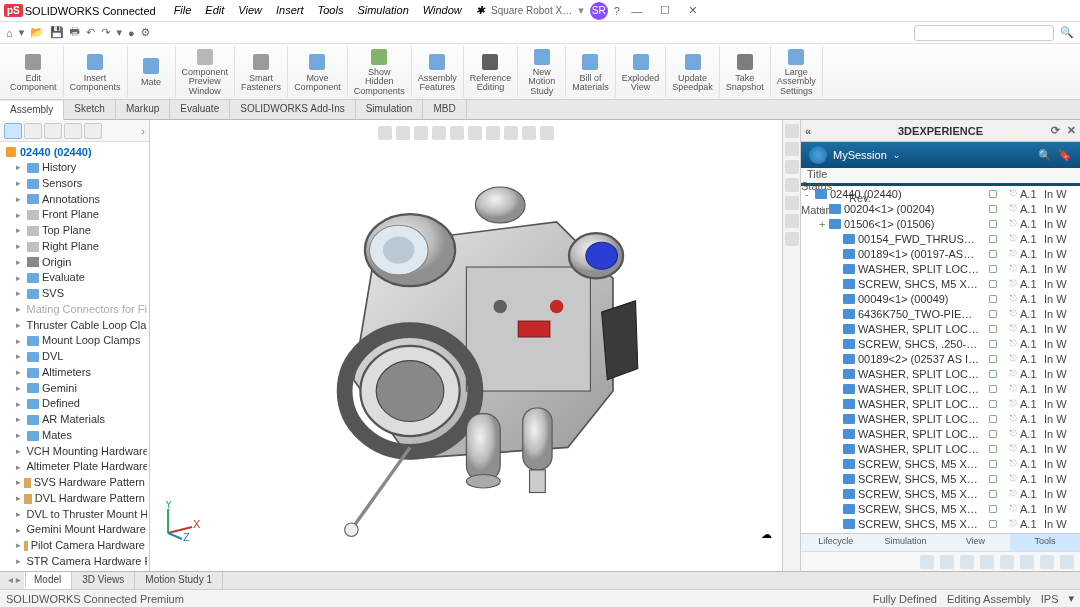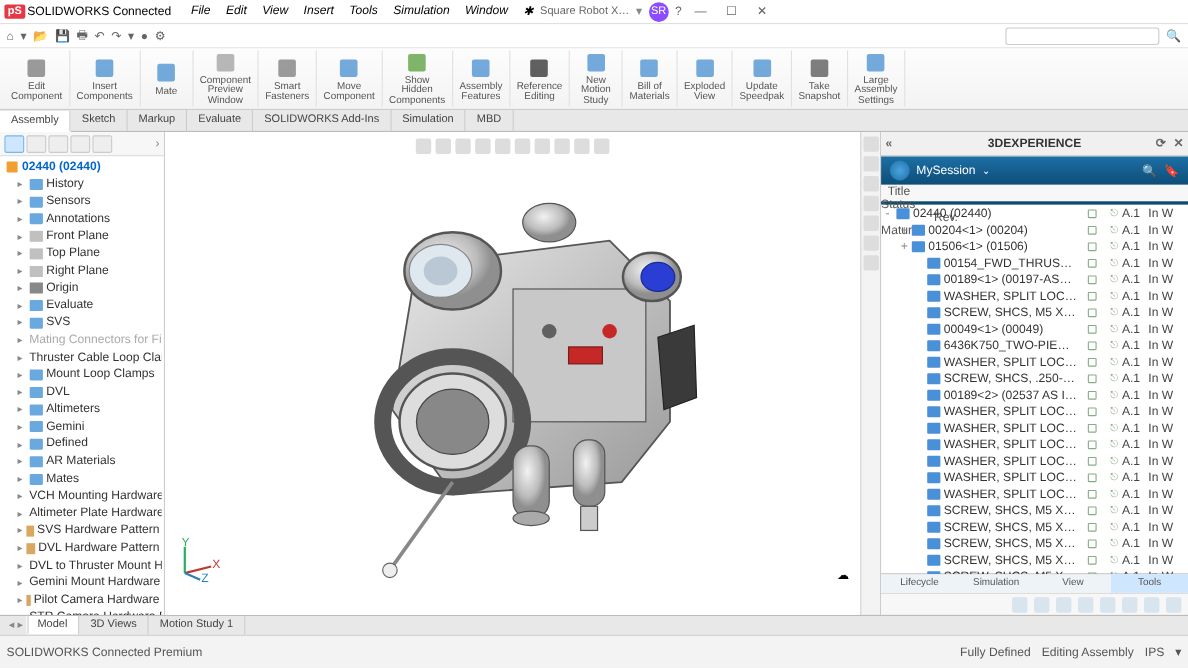--- a/index.html
+++ b/index.html
@@ -69,21 +69,21 @@
 .rp-row.lvl1 { padding-left: 18px; }
 .rp-row.lvl2 { padding-left: 32px; }
 .rp-tabs { height: 18px; display:flex; background:#eef3f7; border-top:1px solid #ccc; }
 .rp-tabs span { flex:1; text-align:center; font-size:9px; color:#555; padding-top:2px; }
 .rp-tabs span.active { background:#cfe6ff; }
 .rp-tools { height: 20px; display:flex; align-items:center; justify-content:flex-end; gap:6px; padding:0 6px; background:#f7f7f7; border-top:1px solid #ddd; }
 .rp-tools span { width:14px; height:14px; background:#d8e4ee; border-radius:2px; }
 .bottom-tabs { height: 18px; background:#e8e8e8; border-top:1px solid #bbb; display:flex; align-items:stretch; padding-left:24px; }
 .bottom-tabs span { padding:2px 10px; font-size:10px; border-right:1px solid #ccc; color:#444; }
 .bottom-tabs span.active { background:#fff; }
-.statusbar { height: 30px; background:#f3f3f3; border-top:1px solid #ccc; display:flex; align-items:center; padding:0 6px; font-size:10px; color:#555; }
+.statusbar { height: 18px; background:#f3f3f3; border-top:1px solid #ccc; display:flex; align-items:center; padding:0 6px; font-size:10px; color:#555; }
 .statusbar .right { margin-left:auto; display:flex; gap:10px; align-items:center; }
 </style>
 </head>
 <body>
 
 <div class="titlebar">
   <div class="logo">
     <span class="logo-ds">pS</span>
     <span class="logo-text"><b>SOLID</b><span>WORKS Connected</span></span>
   </div>

